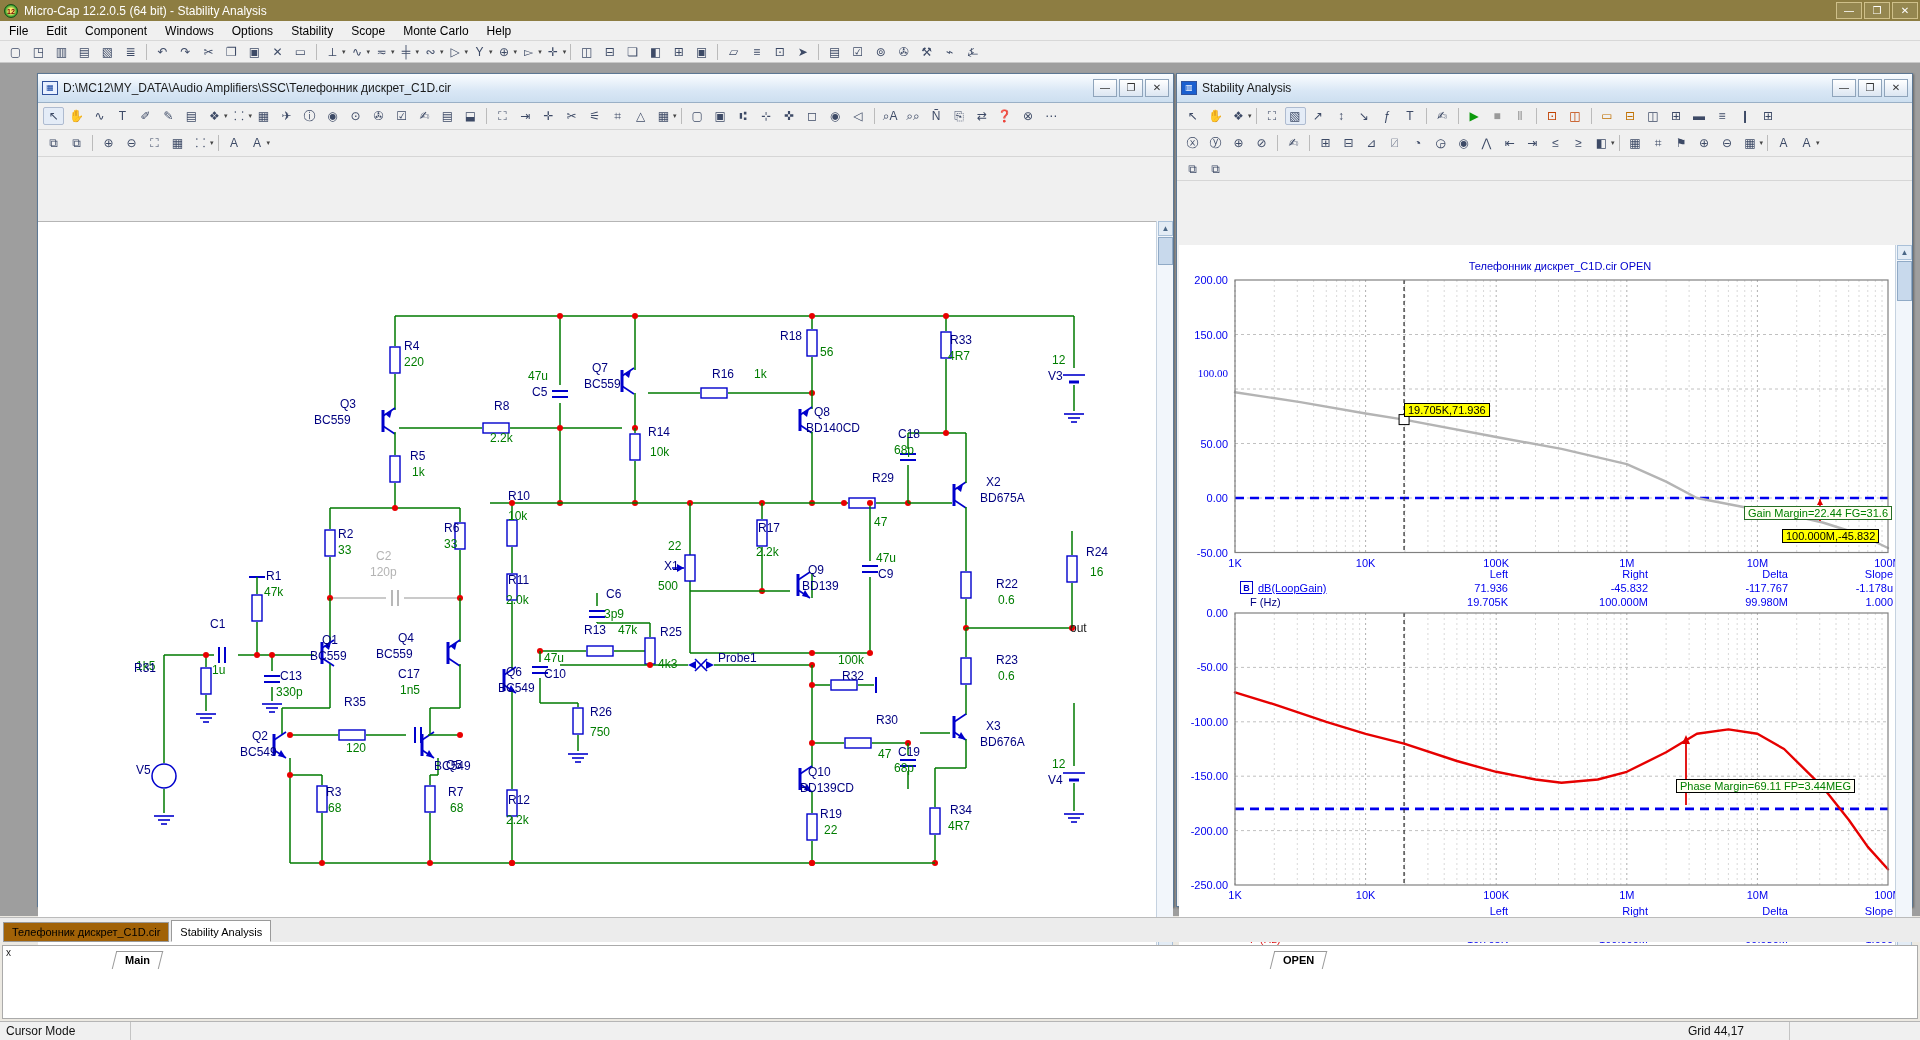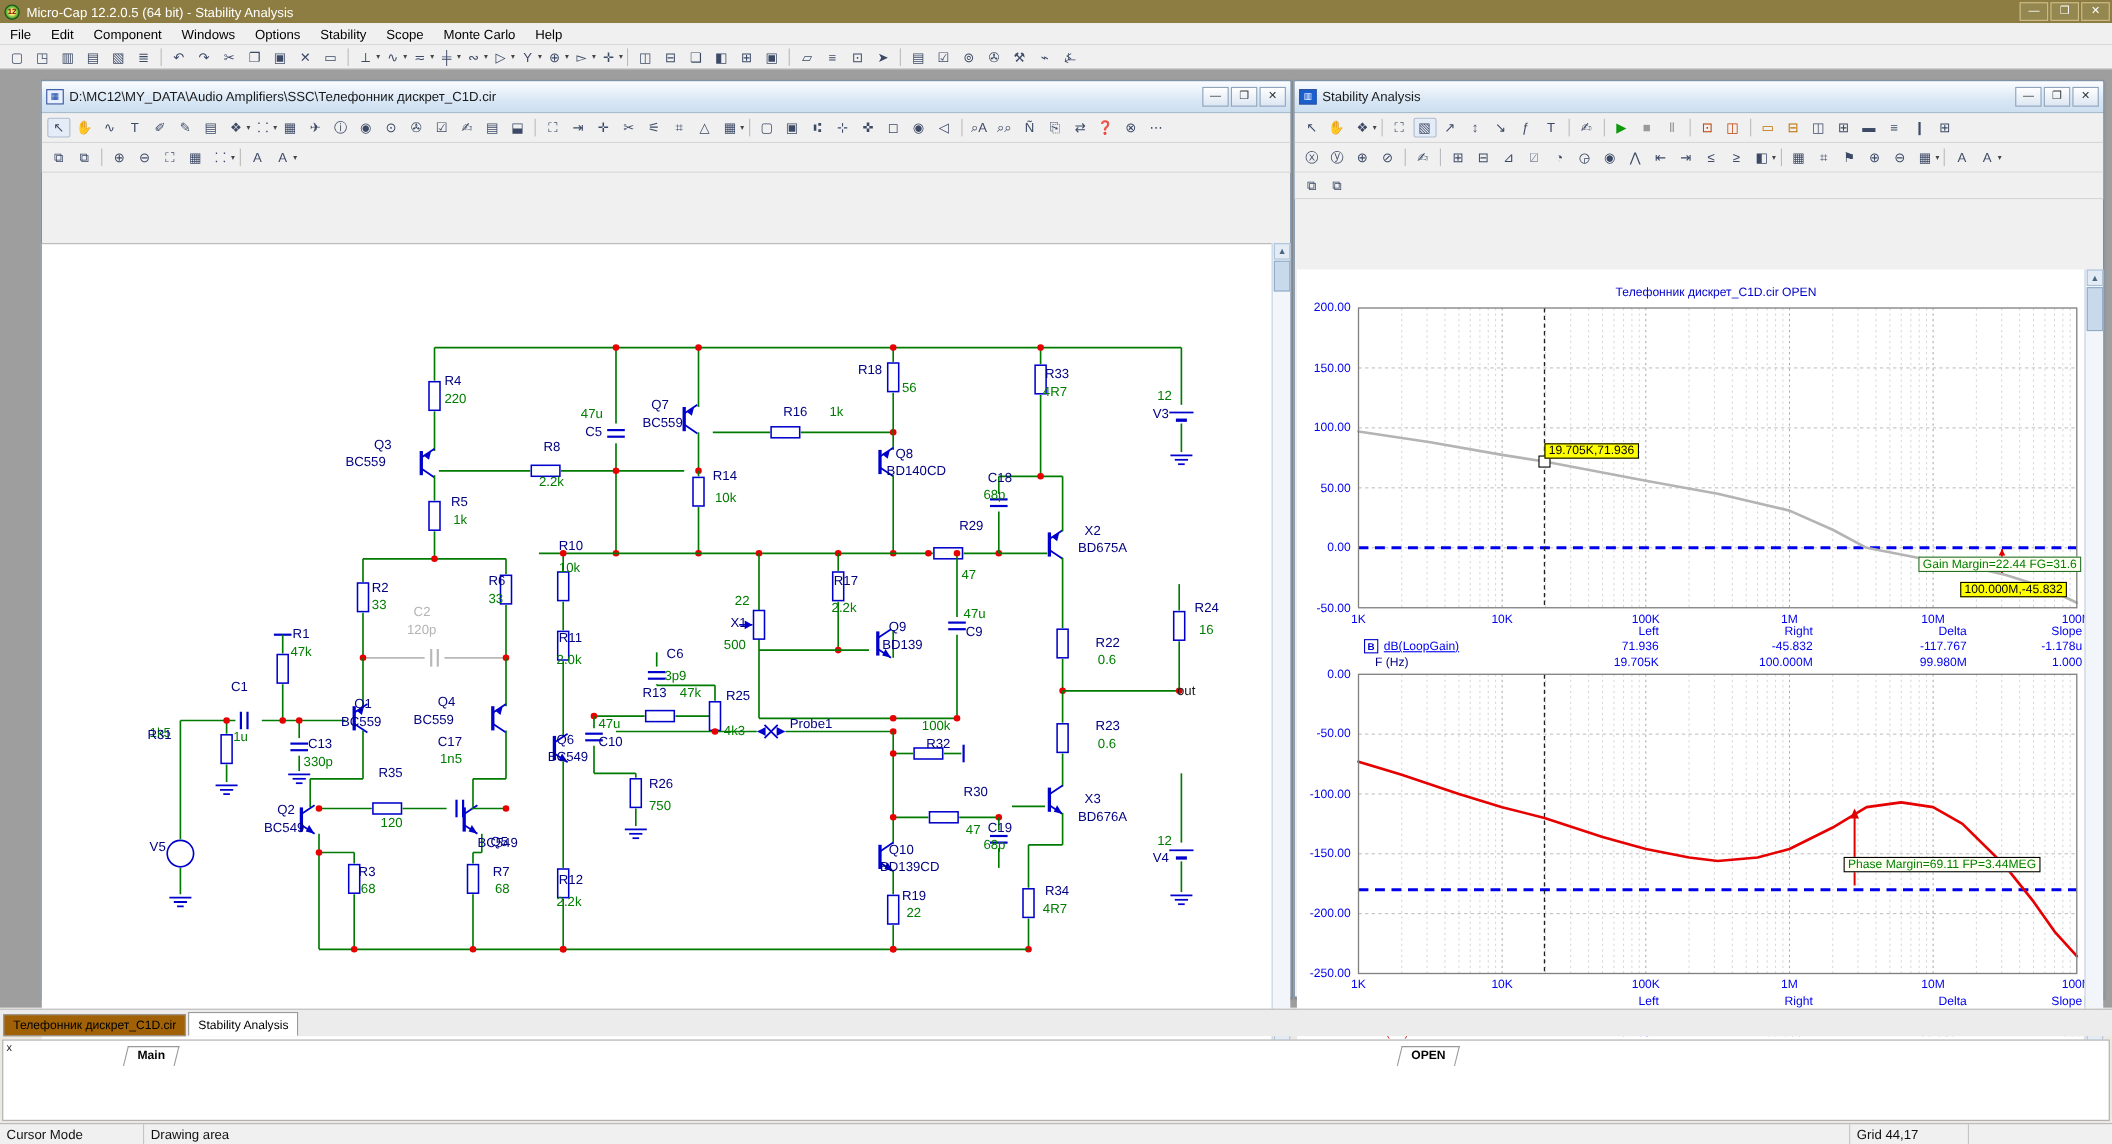--- a/index.html
+++ b/index.html
@@ -854,21 +854,21 @@
         <line x1="1820" y1="436" x2="1820" y2="458" stroke="#e00000" stroke-width="1.6"></line>
         <path d="M1820,436 l-3,6 l6,0 z" fill="#e00000"></path>
         <path d="M1820,458 l-3,-6 l6,0 z" fill="#e00000"></path>
         <line x1="1686" y1="742" x2="1686" y2="674" stroke="#e00000" stroke-width="1.8"></line>
         <path d="M1686,672 l-4,9 l8,0 z" fill="#e00000"></path>
       </svg>
   <div id="plot-labels">
         <span class="pl " style="left: 1390px; top: 197px; width: 340px; text-align: center; color: rgb(0, 0, 204);">Телефонник дискрет_C1D.cir OPEN</span>
         <span class="pl r" style="left: 1168px; top: 211px; width: 60px;">200.00</span>
         <span class="pl r" style="left: 1168px; top: 265.5px; width: 60px;">150.00</span>
-        <span class="pl r" style="left: 1168px; top: 320px; width: 60px;">100.00</span>
+        <span class="pl r" style="left: 1168px; top: 304px; width: 60px; font-family: Liberation Serif, serif;">100.00</span>
         <span class="pl r" style="left: 1168px; top: 374.5px; width: 60px;">50.00</span>
         <span class="pl r" style="left: 1168px; top: 429px; width: 60px;">0.00</span>
         <span class="pl r" style="left: 1168px; top: 483.5px; width: 60px;">-50.00</span>
         <span class="pl " style="left: 1215px; top: 494px; width: 40px; text-align: center;">1K</span>
         <span class="pl " style="left: 1345.6px; top: 494px; width: 40px; text-align: center;">10K</span>
         <span class="pl " style="left: 1476.2px; top: 494px; width: 40px; text-align: center;">100K</span>
         <span class="pl " style="left: 1606.8px; top: 494px; width: 40px; text-align: center;">1M</span>
         <span class="pl " style="left: 1737.4px; top: 494px; width: 40px; text-align: center;">10M</span>
         <span class="pl " style="left: 1868px; top: 494px; width: 40px; text-align: center;">100M</span>
         <span class="pl r" style="left: 1168px; top: 544px; width: 60px;">0.00</span>
@@ -941,17 +941,16 @@
 
 <div id="doctabs">
       <div class="doctab">Телефонник дискрет_C1D.cir</div>
       <div class="doctab active">Stability Analysis</div>
     </div>
 <div id="textpanel">
   <span class="closex">x</span>
 </div>
 <div id="statusbar">
   <div class="statcell" style="left:0;width:131px;">Cursor Mode</div>
-  <div class="statcell" style="left:131px;width:1551px;">Drawing area</div>
   <div class="statcell" style="left:1682px;width:108px;">Grid 44,17</div>
 </div>
 
 </div>
 
 </body></html>

